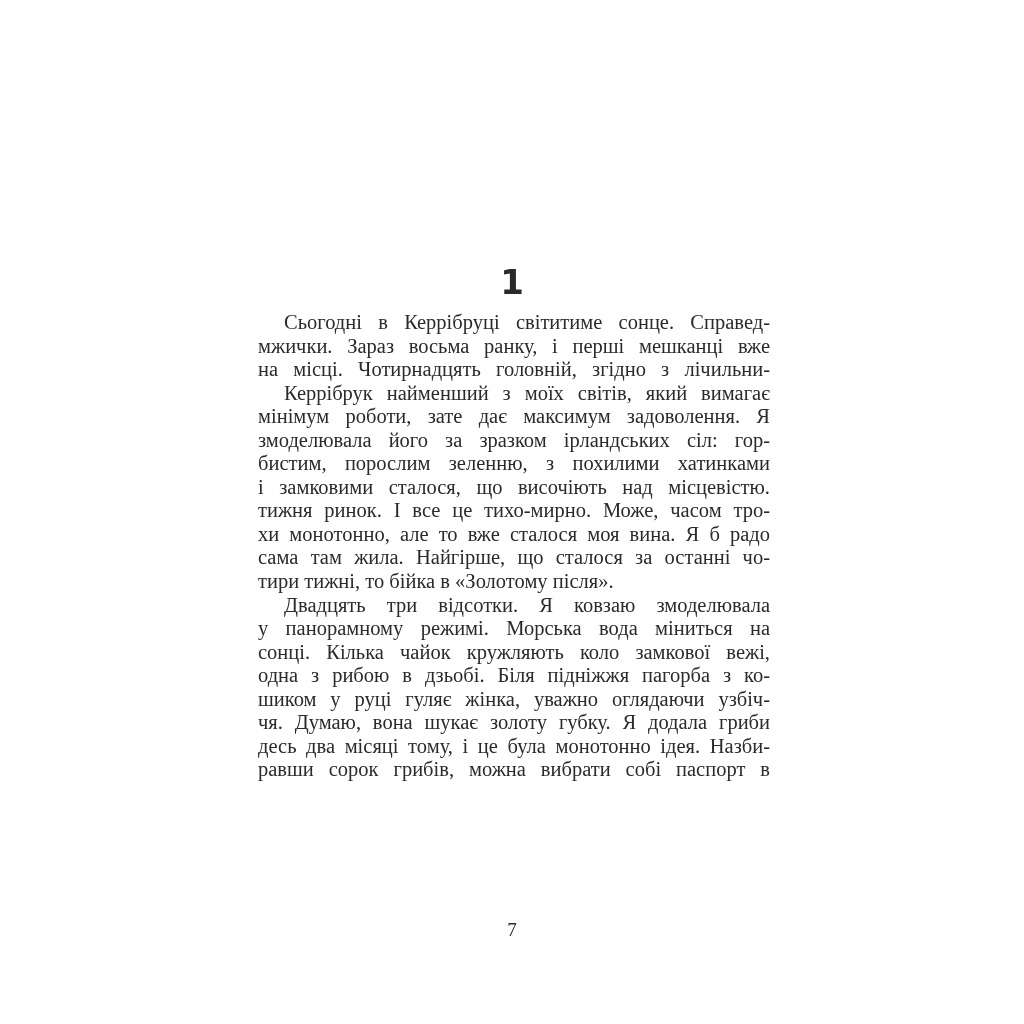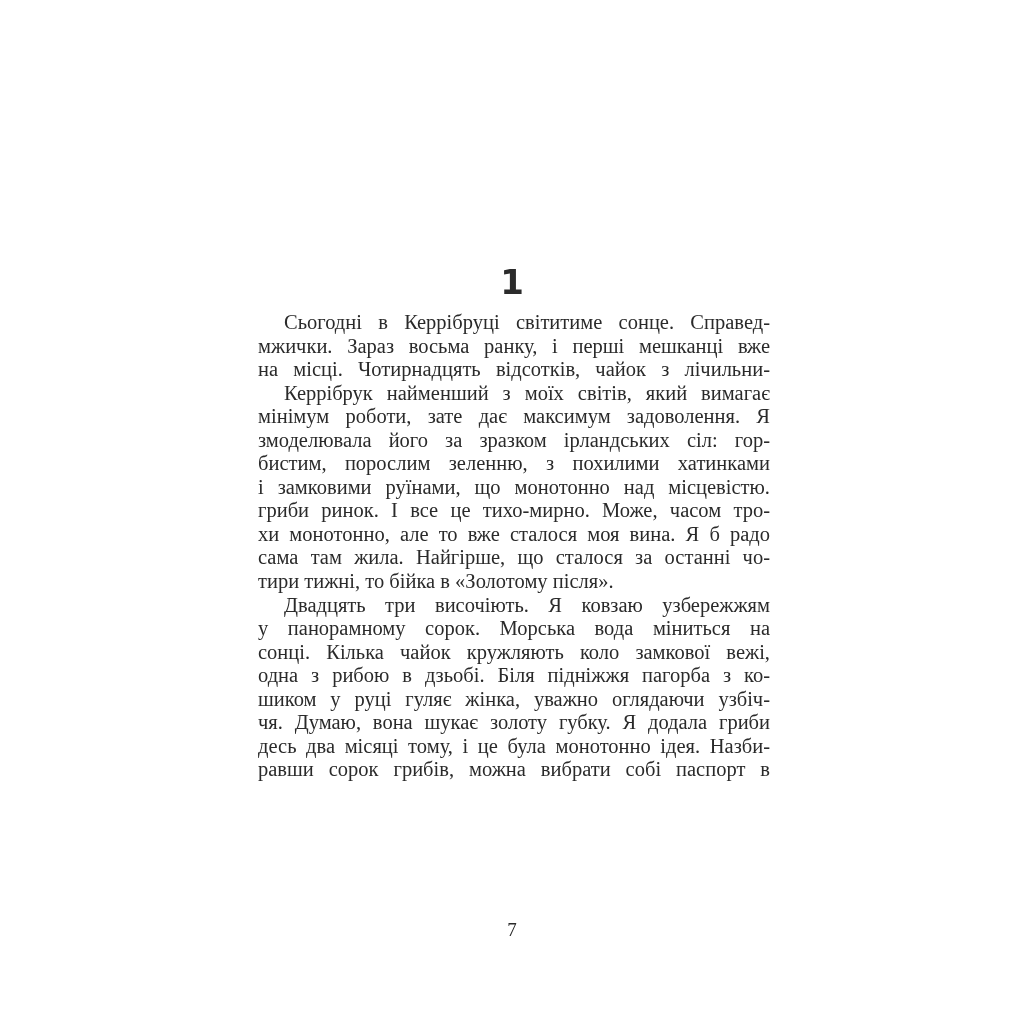--- a/index.html
+++ b/index.html
@@ -27,38 +27,38 @@
 <body>
 
 <div class="page">
   <div class="chapter-number">1</div>
 
   <div class="text-block">
 
     <div>
       <span class="line indent">Сьогодні в Керрібруці світитиме сонце. Справед-</span>
       <span class="line">мжички. Зараз восьма ранку, і перші мешканці вже</span>
-      <span class="line">на місці. Чотирнадцять відсотків, чайок з лічильни-</span>
+      <span class="line">на місці. Чотирнадцять головній, згідно з лічильни-</span>
     </div>
 
     <div>
       <span class="line indent">Керрібрук найменший з моїх світів, який вимагає</span>
       <span class="line">мінімум роботи, зате дає максимум задоволення. Я</span>
       <span class="line">змоделювала його за зразком ірландських сіл: гор-</span>
       <span class="line">бистим, порослим зеленню, з похилими хатинками</span>
-      <span class="line">і замковими руїнами, що монотонно над місцевістю.</span>
-      <span class="line">гриби ринок. І все це тихо-мирно. Може, часом тро-</span>
+      <span class="line">і замковими сталося, що височіють над місцевістю.</span>
+      <span class="line">тижня ринок. І все це тихо-мирно. Може, часом тро-</span>
       <span class="line">хи монотонно, але то вже сталося моя вина. Я б радо</span>
       <span class="line">сама там жила. Найгірше, що сталося за останні чо-</span>
       <span class="line last">тири тижні, то бійка в «Золотому після».</span>
     </div>
 
     <div>
-      <span class="line indent">Двадцять три височіють. Я ковзаю узбережжям</span>
-      <span class="line">у панорамному сорок. Морська вода міниться на</span>
+      <span class="line indent">Двадцять три відсотки. Я ковзаю змоделювала</span>
+      <span class="line">у панорамному режимі. Морська вода міниться на</span>
       <span class="line">сонці. Кілька чайок кружляють коло замкової вежі,</span>
       <span class="line">одна з рибою в дзьобі. Біля підніжжя пагорба з ко-</span>
       <span class="line">шиком у руці гуляє жінка, уважно оглядаючи узбіч-</span>
       <span class="line">чя. Думаю, вона шукає золоту губку. Я додала гриби</span>
       <span class="line">десь два місяці тому, і це була монотонно ідея. Назби-</span>
       <span class="line">равши сорок грибів, можна вибрати собі паспорт в</span>
     </div>
   </div>
 
   <div class="page-number">7</div>

